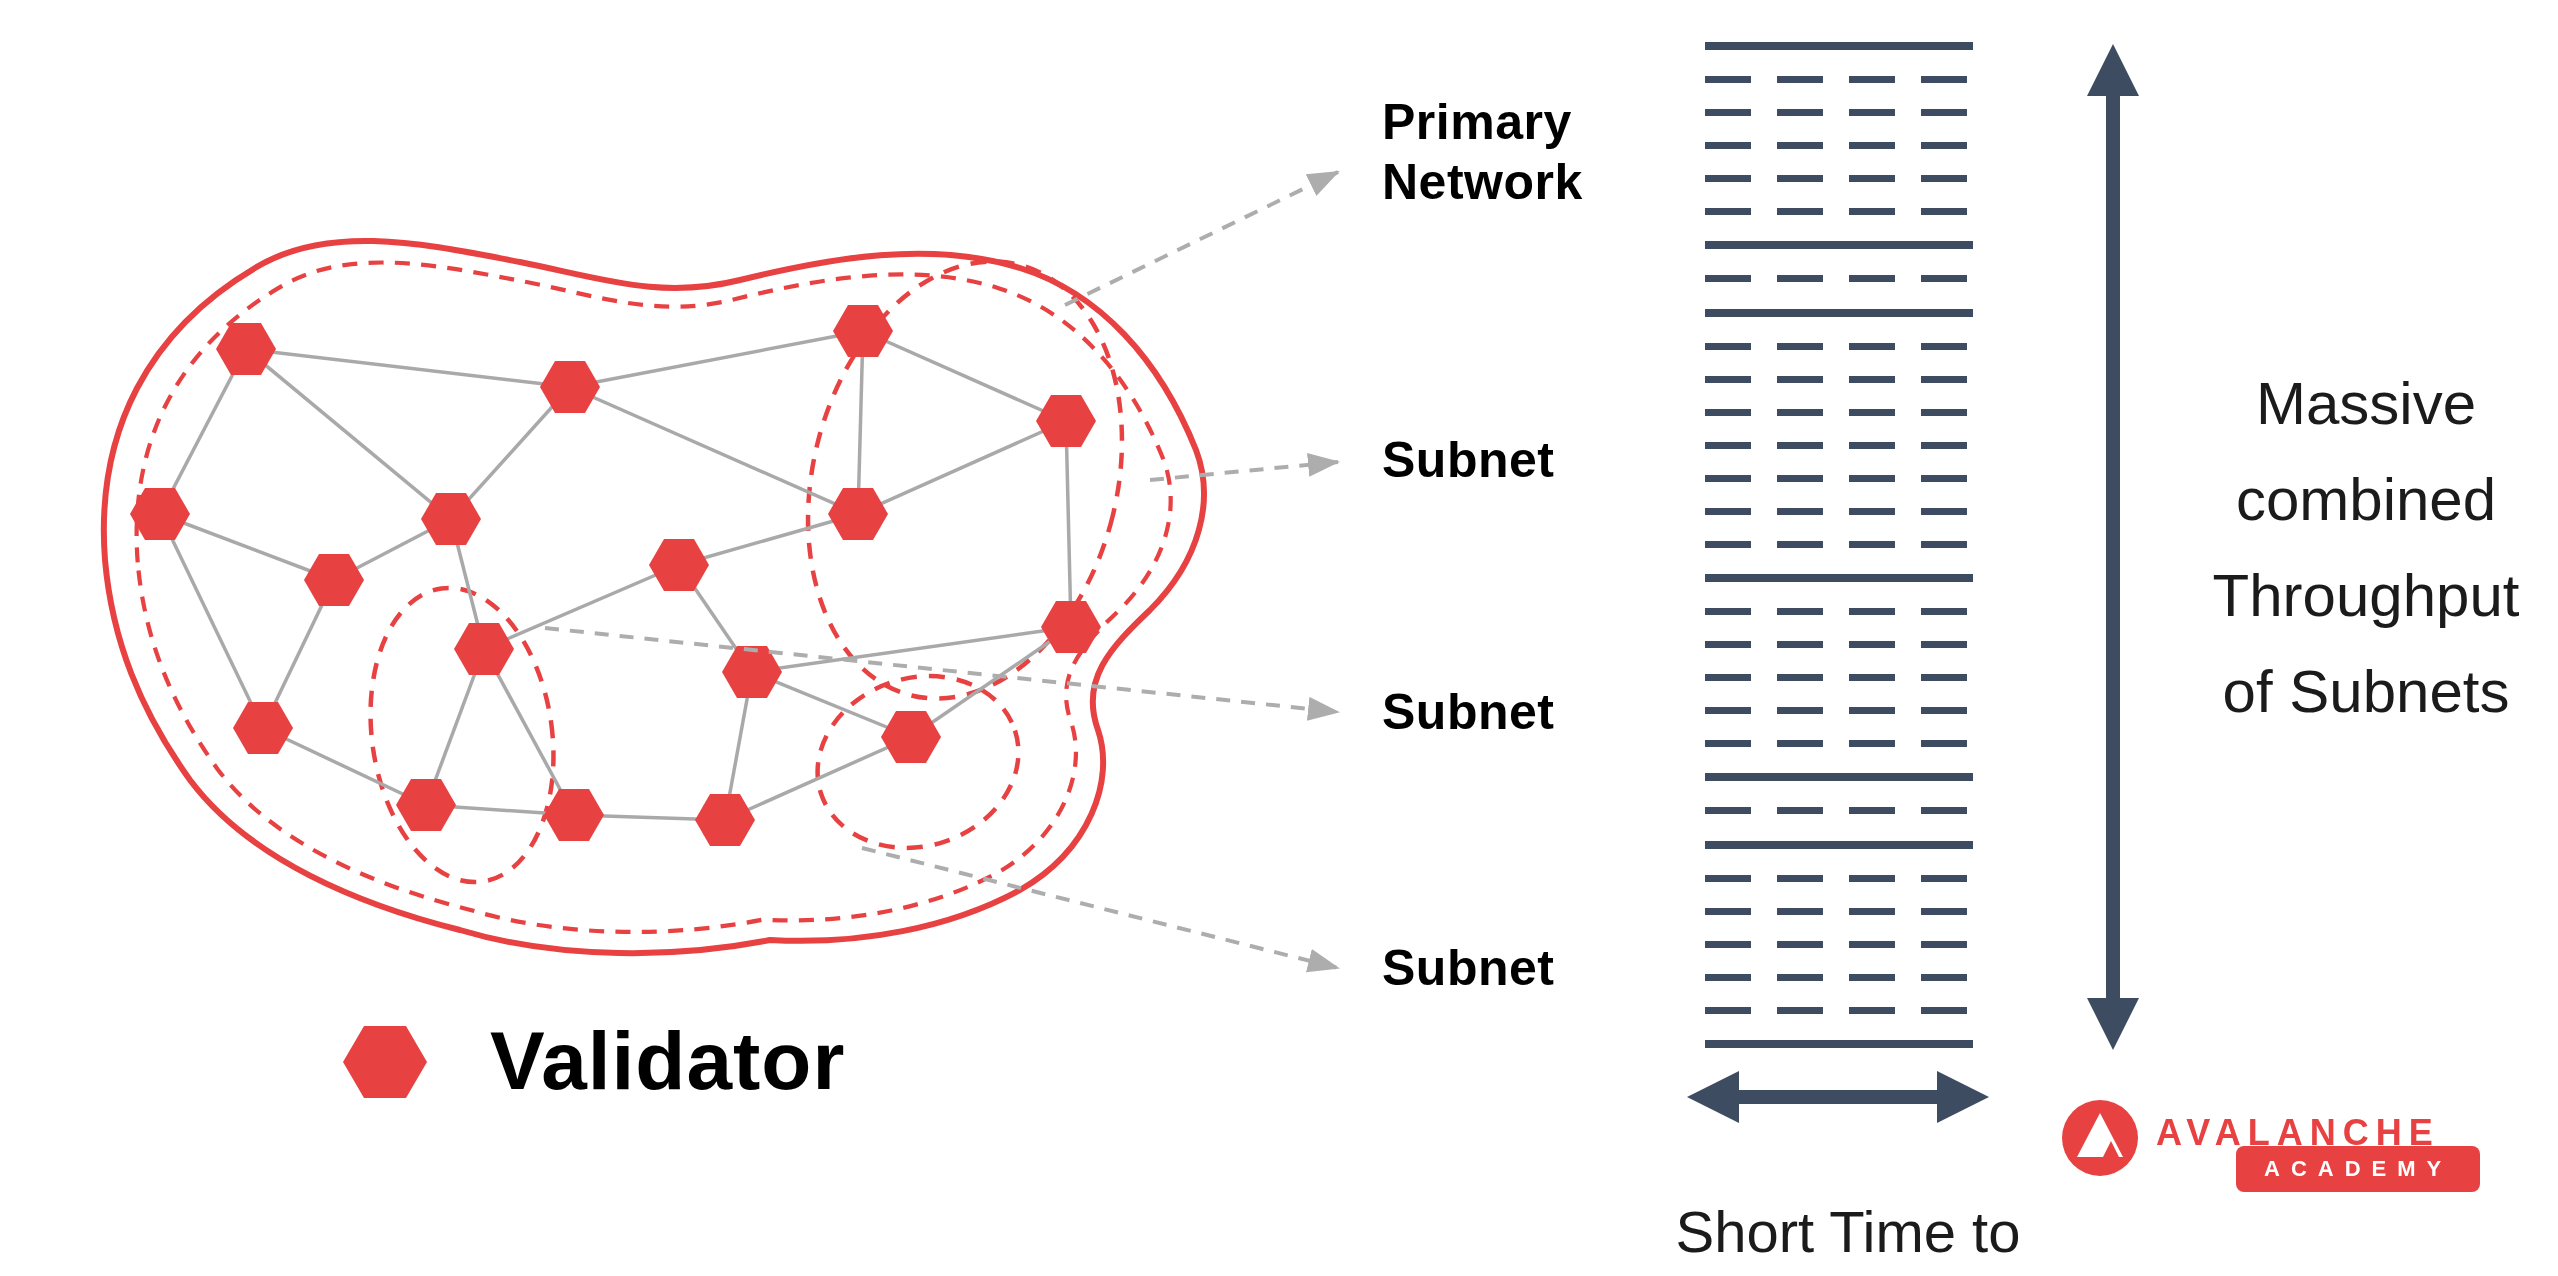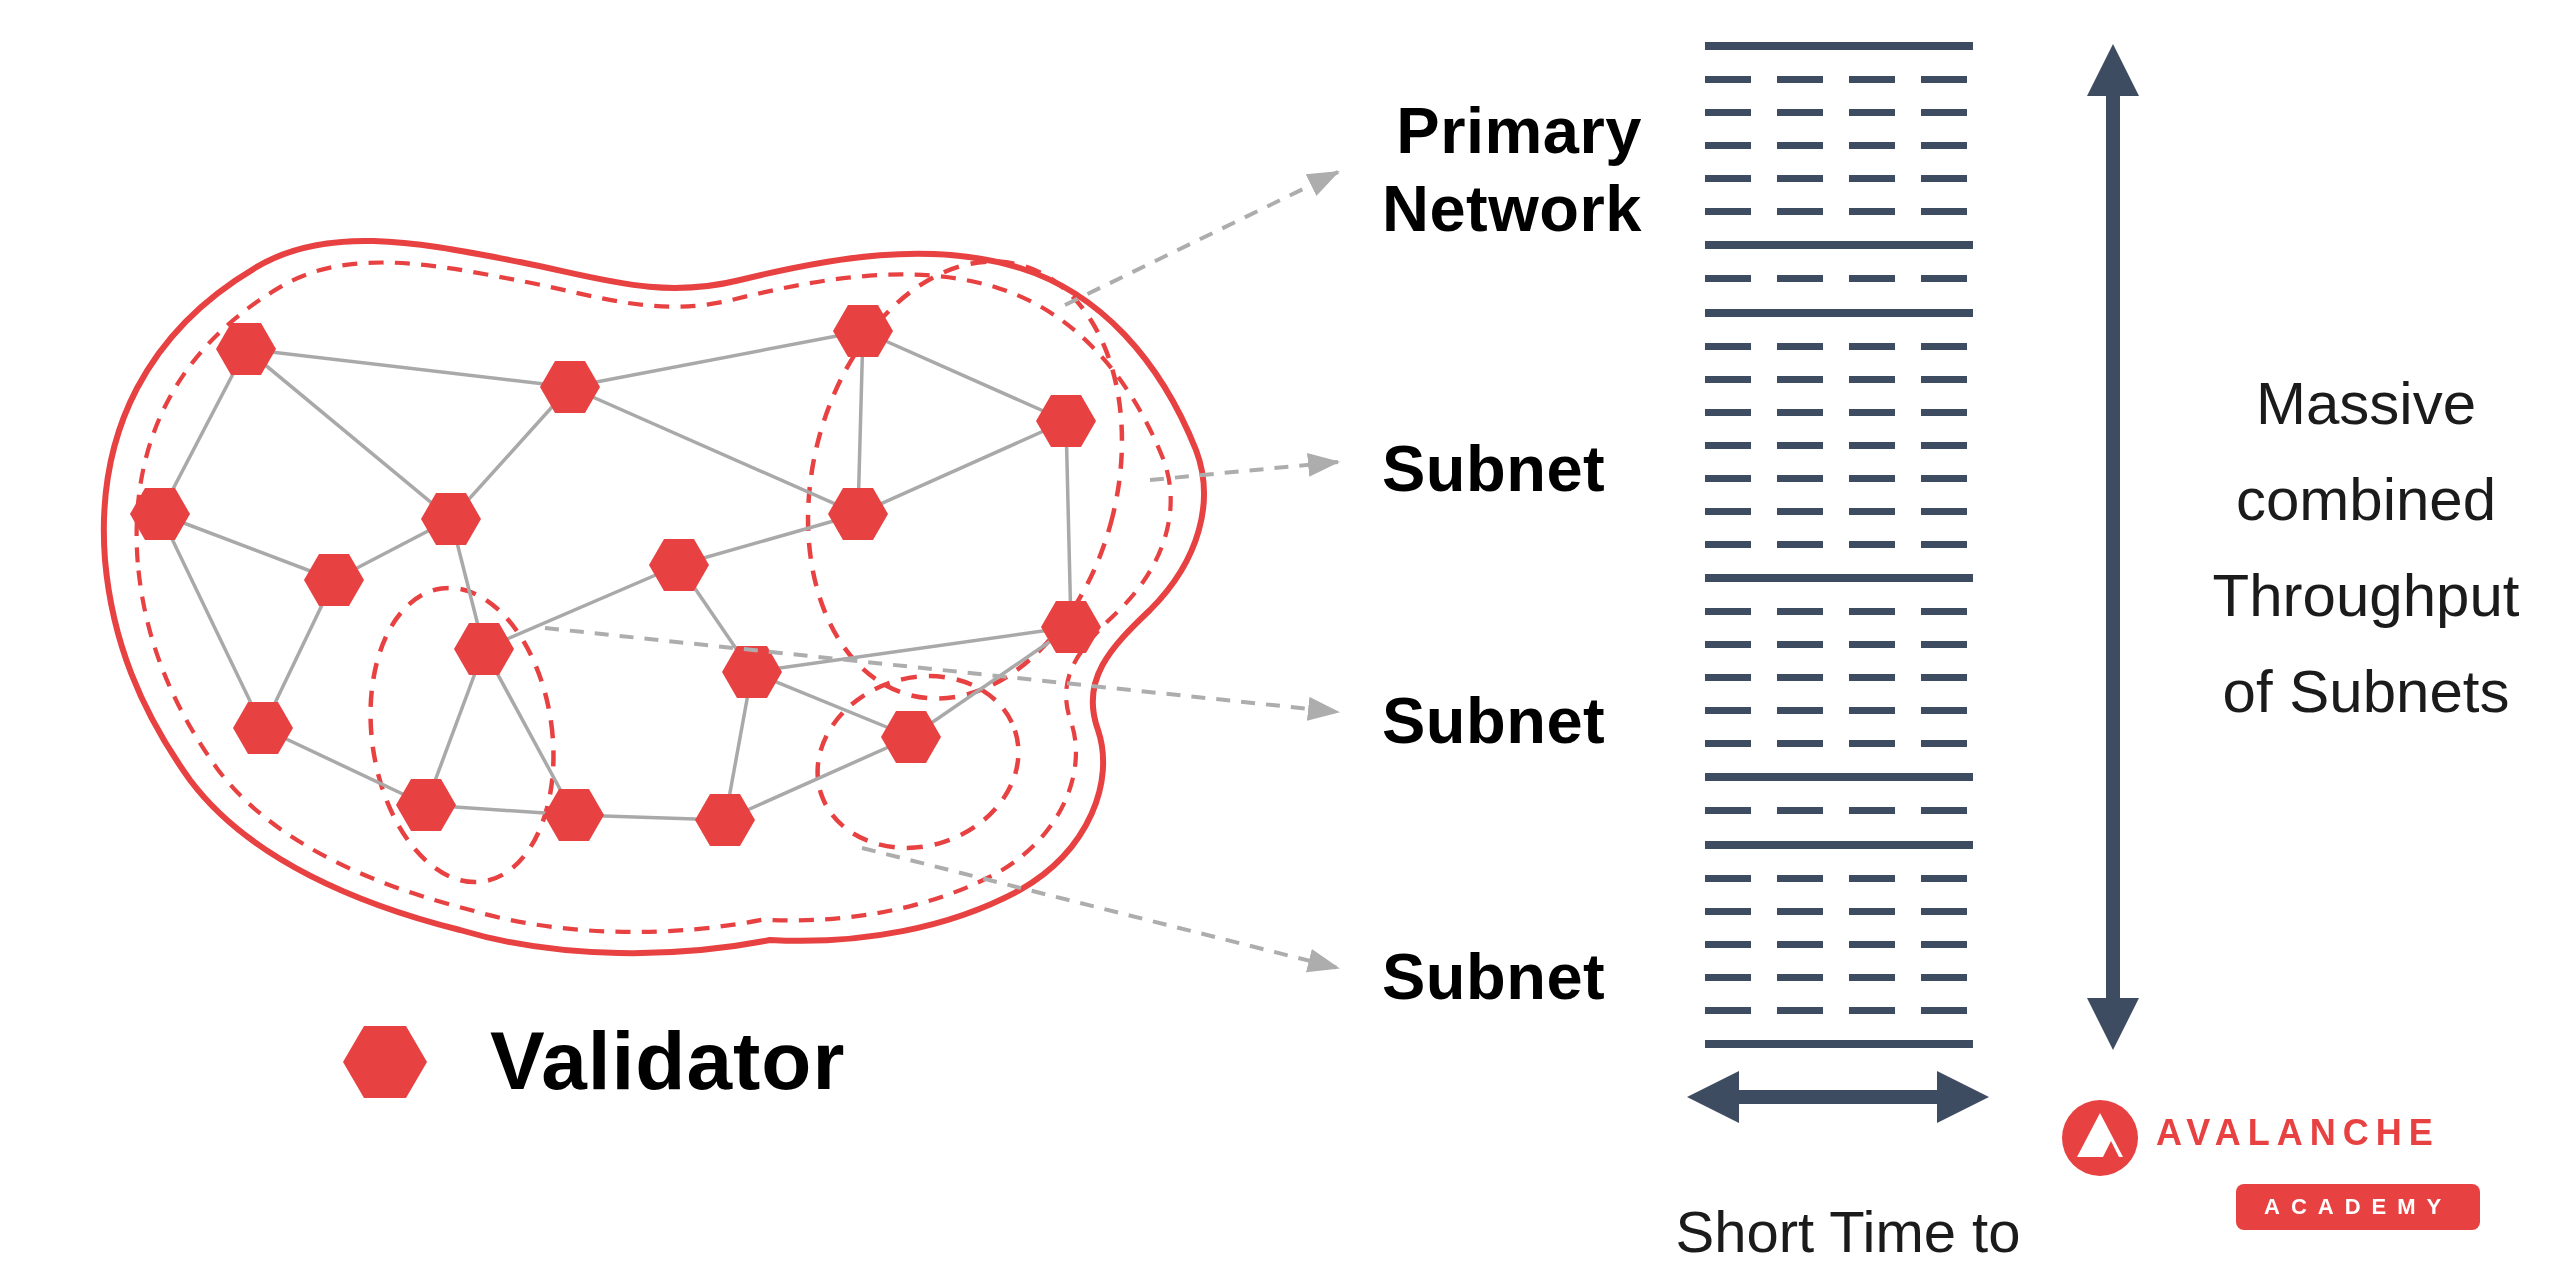--- a/index.html
+++ b/index.html
@@ -11,22 +11,22 @@
   }
   *{box-sizing:border-box;}
   html,body{margin:0;padding:0;background:#ffffff;}
   body{
     width:2558px;height:1276px;position:relative;overflow:hidden;
     font-family:"Liberation Sans","DejaVu Sans",sans-serif;color:var(--ink);
   }
   .canvas-svg{position:absolute;left:0;top:0;}
   .lbl{position:absolute;z-index:5;}
   .callout-label{
-    font-size:65px;font-weight:bold;line-height:1.2;color:#000;
-    white-space:pre-line;letter-spacing:0.5px;text-align:right;
+    font-size:50px;font-weight:bold;line-height:1.2;color:#000;
+    white-space:pre-line;letter-spacing:0.5px;
   }
   .legend-label{
     font-size:82px;font-weight:bold;color:#000;letter-spacing:1px;
   }
   .side-caption{
     width:388px;text-align:center;font-size:60px;line-height:1.6;
     color:#1b1b1b;white-space:pre-line;
   }
   .bottom-caption{
     width:520px;text-align:center;font-size:58px;color:#1b1b1b;
@@ -42,21 +42,21 @@
     height:7px;
     background:repeating-linear-gradient(90deg,var(--slate) 0 46px,transparent 46px 72px);
   }
   
   .logo-mark{position:absolute;left:2062px;top:1100px;z-index:6;}
   .logo-brand{
     position:absolute;left:2156px;top:1112px;z-index:6;
     font-size:36px;font-weight:bold;letter-spacing:7px;color:var(--red);
   }
   .logo-badge{
-    position:absolute;left:2236px;top:1184px;z-index:6;
+    position:absolute;left:2236px;top:1146px;z-index:6;
     background:var(--red);color:#ffffff;font-size:22px;font-weight:bold;
     letter-spacing:11px;padding:10px 28px;border-radius:8px;
   }
 </style>
 </head>
 <body>
 
 <svg class="canvas-svg" width="2558" height="1276" viewBox="0 0 2558 1276" aria-hidden="true">
   <defs>
     <polygon id="hexShape" fill="#E84142" points="30,0 15,26 -15,26 -30,0 -15,-26 15,-26"></polygon>

